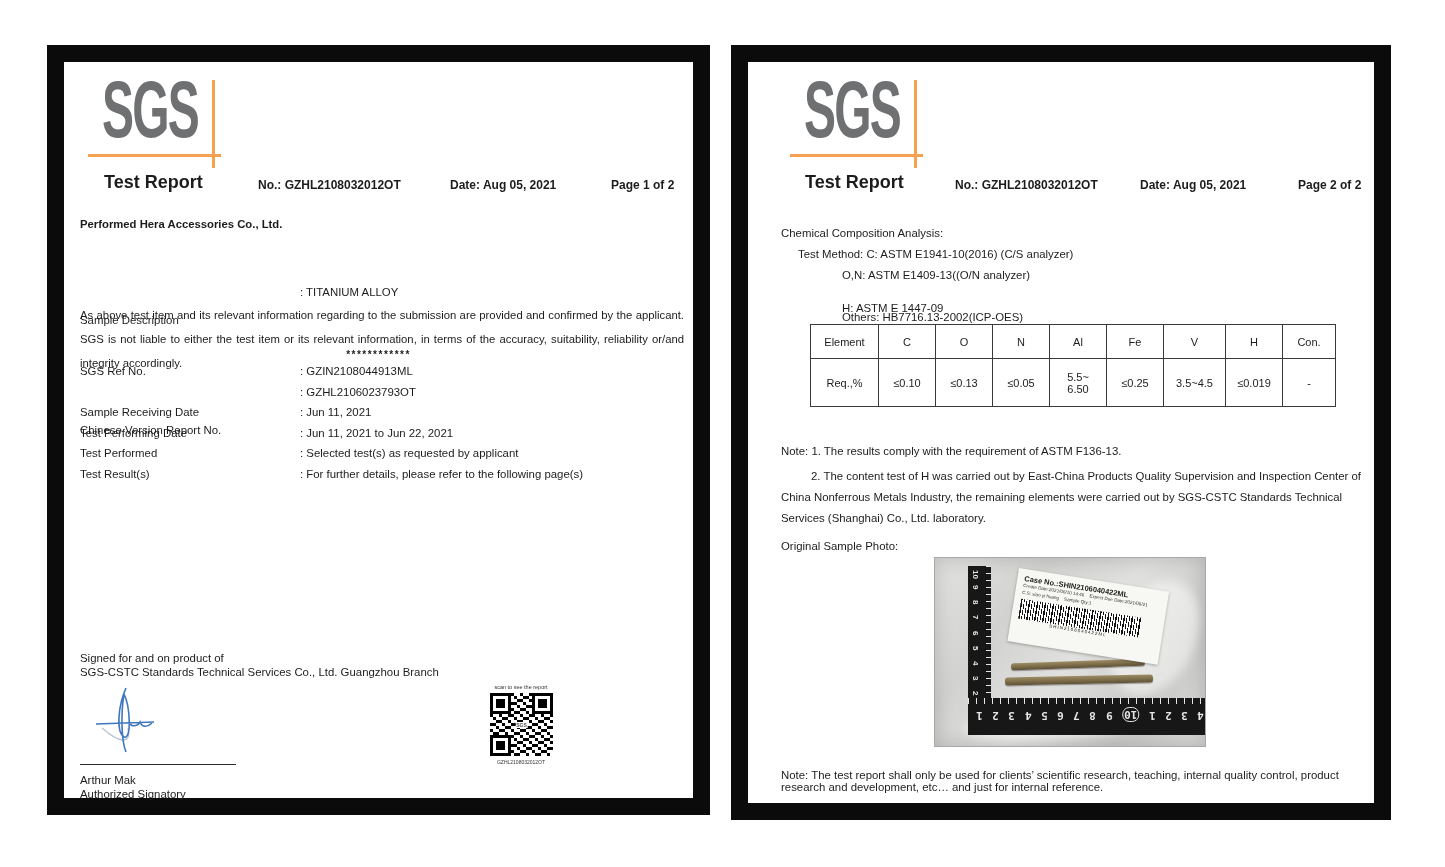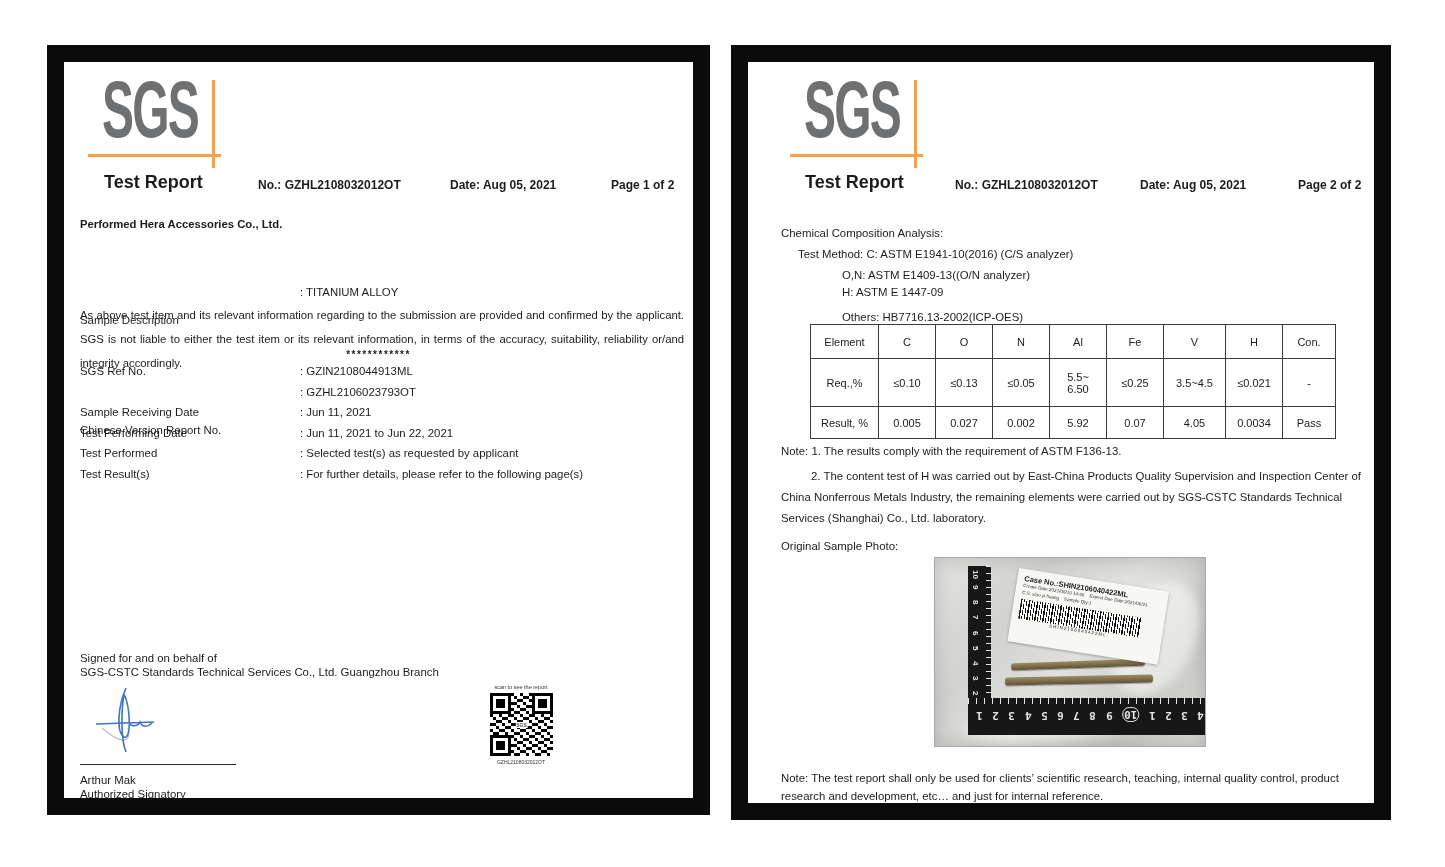--- a/index.html
+++ b/index.html
@@ -113,21 +113,21 @@
     <span class="row-value" style="top:324px;">: GZHL2106023793OT</span>
     <span class="row-label" style="top:344px;">Sample Receiving Date</span>
     <span class="row-value" style="top:344px;">: Jun 11, 2021</span>
     <span class="row-label" style="top:365px;">Test Performing Date</span>
     <span class="row-value" style="top:365px;">: Jun 11, 2021 to Jun 22, 2021</span>
     <span class="row-label" style="top:385px;">Test Performed</span>
     <span class="row-value" style="top:385px;">: Selected test(s) as requested by applicant</span>
     <span class="row-label" style="top:406px;">Test Result(s)</span>
     <span class="row-value" style="top:406px;">: For further details, please refer to the following page(s)</span>
 
-    <span class="abs t115" style="left:16px; top:590px;">Signed for and on behalf of</span>
+    <span class="abs t115" style="left:16px; top:590px;">Signed for and on product of</span>
     <span class="abs t115" style="left:16px; top:604px;">SGS-CSTC Standards Technical Services Co., Ltd. Guangzhou Branch</span>
 
     <svg class="abs" style="left:24px; top:620px;" width="90" height="78" viewBox="0 0 90 78">
       <path d="M14 46 C30 60 44 64 40 46" stroke="#b9c4cf" fill="none" stroke-width="1.3"></path>
       <path d="M38 6 C30 24 28 50 36 55 C44 58 42 24 36 12 C33 30 33 58 38 70 M8 42 L66 40
                M40 40 C44 46 50 44 52 40 C54 46 60 45 64 41" stroke="#3f76bf" fill="none" stroke-width="1.6"></path>
     </svg>
 
     <div class="abs sig-line" style="left:16px; top:702px;"></div>
     <span class="abs t115" style="left:16px; top:712px;">Arthur Mak</span>
@@ -594,21 +594,21 @@
     </div>
 
     <span class="abs h-title" style="left:57px; top:110px;">Test Report</span>
     <span class="abs h-meta" style="left:207px; top:116px;">No.: GZHL2108032012OT</span>
     <span class="abs h-meta" style="left:392px; top:116px;">Date: Aug 05, 2021</span>
     <span class="abs h-meta" style="left:550px; top:116px;">Page 2 of 2</span>
 
     <span class="abs t115" style="left:33px; top:165px;">Chemical Composition Analysis:</span>
     <span class="abs t115" style="left:33px; top:186px;margin-left:17px;">Test Method: C: ASTM E1941-10(2016) (C/S analyzer)</span>
     <span class="abs t115" style="left:94px; top:207px;">O,N: ASTM E1409-13((O/N analyzer)</span>
-    <span class="abs t115" style="left:94px; top:224px;">H: ASTM E 1447-09</span>
+    <span class="abs t115" style="left:94px; top:240px;">H: ASTM E 1447-09</span>
     <span class="abs t115" style="left:94px; top:249px;">Others: HB7716.13-2002(ICP-OES)</span>
 
     <table class="ctable abs" style="left:62px; top:262px;">
       <tbody>
         <tr class="r0">
           <td style="width:68px">Element</td>
           <td style="width:57px">C</td>
           <td style="width:57px">O</td>
           <td style="width:57px">N</td>
           <td style="width:57px">Al</td>
@@ -619,33 +619,22 @@
         </tr>
         <tr class="r1">
           <td>Req.,%</td>
           <td>≤0.10</td>
           <td>≤0.13</td>
           <td>≤0.05</td>
           <td class="preline">5.5~
 6.50</td>
           <td>≤0.25</td>
           <td>3.5~4.5</td>
-          <td>≤0.021</td>
+          <td>≤0.019</td>
           <td>-</td>
-        </tr>
-        <tr class="r2">
-          <td>Result, %</td>
-          <td>0.005</td>
-          <td>0.027</td>
-          <td>0.002</td>
-          <td>5.92</td>
-          <td>0.07</td>
-          <td>4.05</td>
-          <td>0.0034</td>
-          <td>Pass</td>
         </tr>
       </tbody>
     </table>
 
     <span class="abs t115" style="left:33px; top:383px;">Note: 1. The results comply with the requirement of ASTM F136-13.</span>
     <div class="abs t115" style="left:33px; top:404px; width:586px; line-height:21px; text-indent:30px;">2. The content test of H was carried out by East-China Products Quality Supervision and Inspection Center of China Nonferrous Metals Industry, the remaining elements were carried out by SGS-CSTC Standards Technical Services (Shanghai) Co., Ltd. laboratory.</div>
 
     <span class="abs t115" style="left:33px; top:478px;">Original Sample Photo:</span>
 
     <div class="photo">
@@ -689,15 +678,15 @@
 
       <div class="case-label">
         <div class="case-no">Case No.:SHIN2106040422ML</div>
         <div class="case-meta">Create Date:2021/06/10 14:46    Expect Due Date:2021/06/21</div>
         <div class="case-meta">C.S: xiao yi huang    Sample Qty:1</div>
         <div class="barcode"></div>
         <div class="barcode-text">SHIN2106040422ML</div>
       </div>
     </div>
 
-    <div class="abs t115" style="left:33px; top:707px; width:586px; line-height:18px;">Note: The test report shall only be used for clients’ scientific research, teaching, internal quality control, product research and development, etc… and just for internal reference.</div>
+    <div class="abs t115" style="left:33px; top:707px; width:586px; line-height:12px;">Note: The test report shall only be used for clients’ scientific research, teaching, internal quality control, product research and development, etc… and just for internal reference.</div>
   </div>
 </div>
 
 </body></html>

